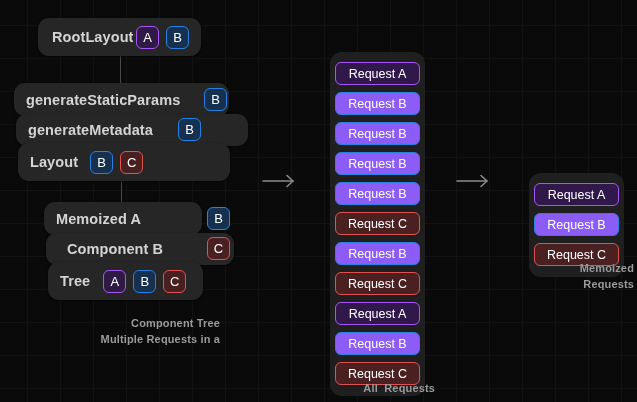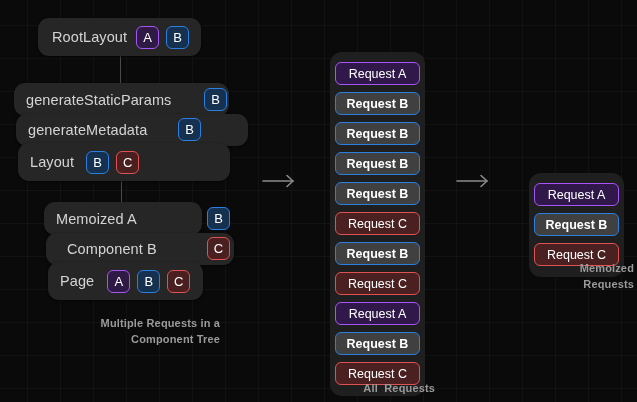--- a/index.html
+++ b/index.html
@@ -27,21 +27,21 @@
     box-sizing:border-box;
     background:#262626;
     border-radius:11px;
     box-shadow:0 1px 3px rgba(0,0,0,0.55);
     display:flex;
     align-items:center;
   }
   .card-label{
     color:#d4d4d4;
     font-size:14.5px;
-    font-weight:400;
+    font-weight:700;
     white-space:nowrap;
     letter-spacing:0.1px;
   }
 
   
   .badge{
     box-sizing:border-box;
     width:23px;height:23px;
     border-radius:6px;
     border:1.6px solid transparent;
@@ -61,21 +61,21 @@
     box-sizing:border-box;
     width:85px;height:23px;
     border-radius:6px;
     border:1.4px solid transparent;
     display:flex;align-items:center;justify-content:center;
     font-size:12.5px;
     color:#ffffff;
     white-space:nowrap;
   }
   .pill.a{ border-color:#a855f7; background:#30184a; }
-  .pill.b{ border-color:#2a7fe0; background:#404040;font-weight:bold; }
+  .pill.b{ border-color:#2a7fe0; background:#8b5cf6; }
   .pill.c{ border-color:#e05252; background:#4a2020; }
 
   .panel{
     position:absolute;
     box-sizing:border-box;
     background:#1f1f1f;
     border-radius:12px;
     display:flex;
     flex-direction:column;
     align-items:center;
@@ -138,31 +138,31 @@
     <span class="card-label">Memoized A</span>
     <span class="badge b" style="position:absolute;left:163px;top:5px;">B</span>
   </div>
 
   <div class="card" style="left:46px;top:233px;width:188px;height:32px;padding-left:21px;z-index:2;">
     <span class="card-label">Component B</span>
     <span class="badge c" style="position:absolute;left:161px;top:4px;">C</span>
   </div>
 
   <div class="card" style="left:48px;top:262px;width:155px;height:38px;padding-left:12px;z-index:3;">
-    <span class="card-label">Page</span>
+    <span class="card-label">Tree</span>
     <span class="badge-row" style="margin-left:13px;">
       <span class="badge a">A</span>
       <span class="badge b">B</span>
       <span class="badge c">C</span>
     </span>
   </div>
 
   <div class="caption" style="left:24px;top:316px;width:196px;">
+    <div>Component Tree</div>
     <div>Multiple Requests in a</div>
-    <div>Component Tree</div>
   </div>
 
   <div class="arrow" style="left:262px;top:172px;">
     <svg width="36" height="18" viewBox="0 0 36 18" fill="none" aria-hidden="true">
       <path d="M1 9 H31" stroke="#8b8b8b" stroke-width="1.6" stroke-linecap="round"></path>
       <path d="M25 3.5 L31 9 L25 14.5" stroke="#8b8b8b" stroke-width="1.6" stroke-linecap="round" stroke-linejoin="round" fill="none"></path>
     </svg>
   </div>
 
   <div class="panel" style="left:330px;top:12px;width:95px;height:344px;padding-top:10px;gap:7px;">

